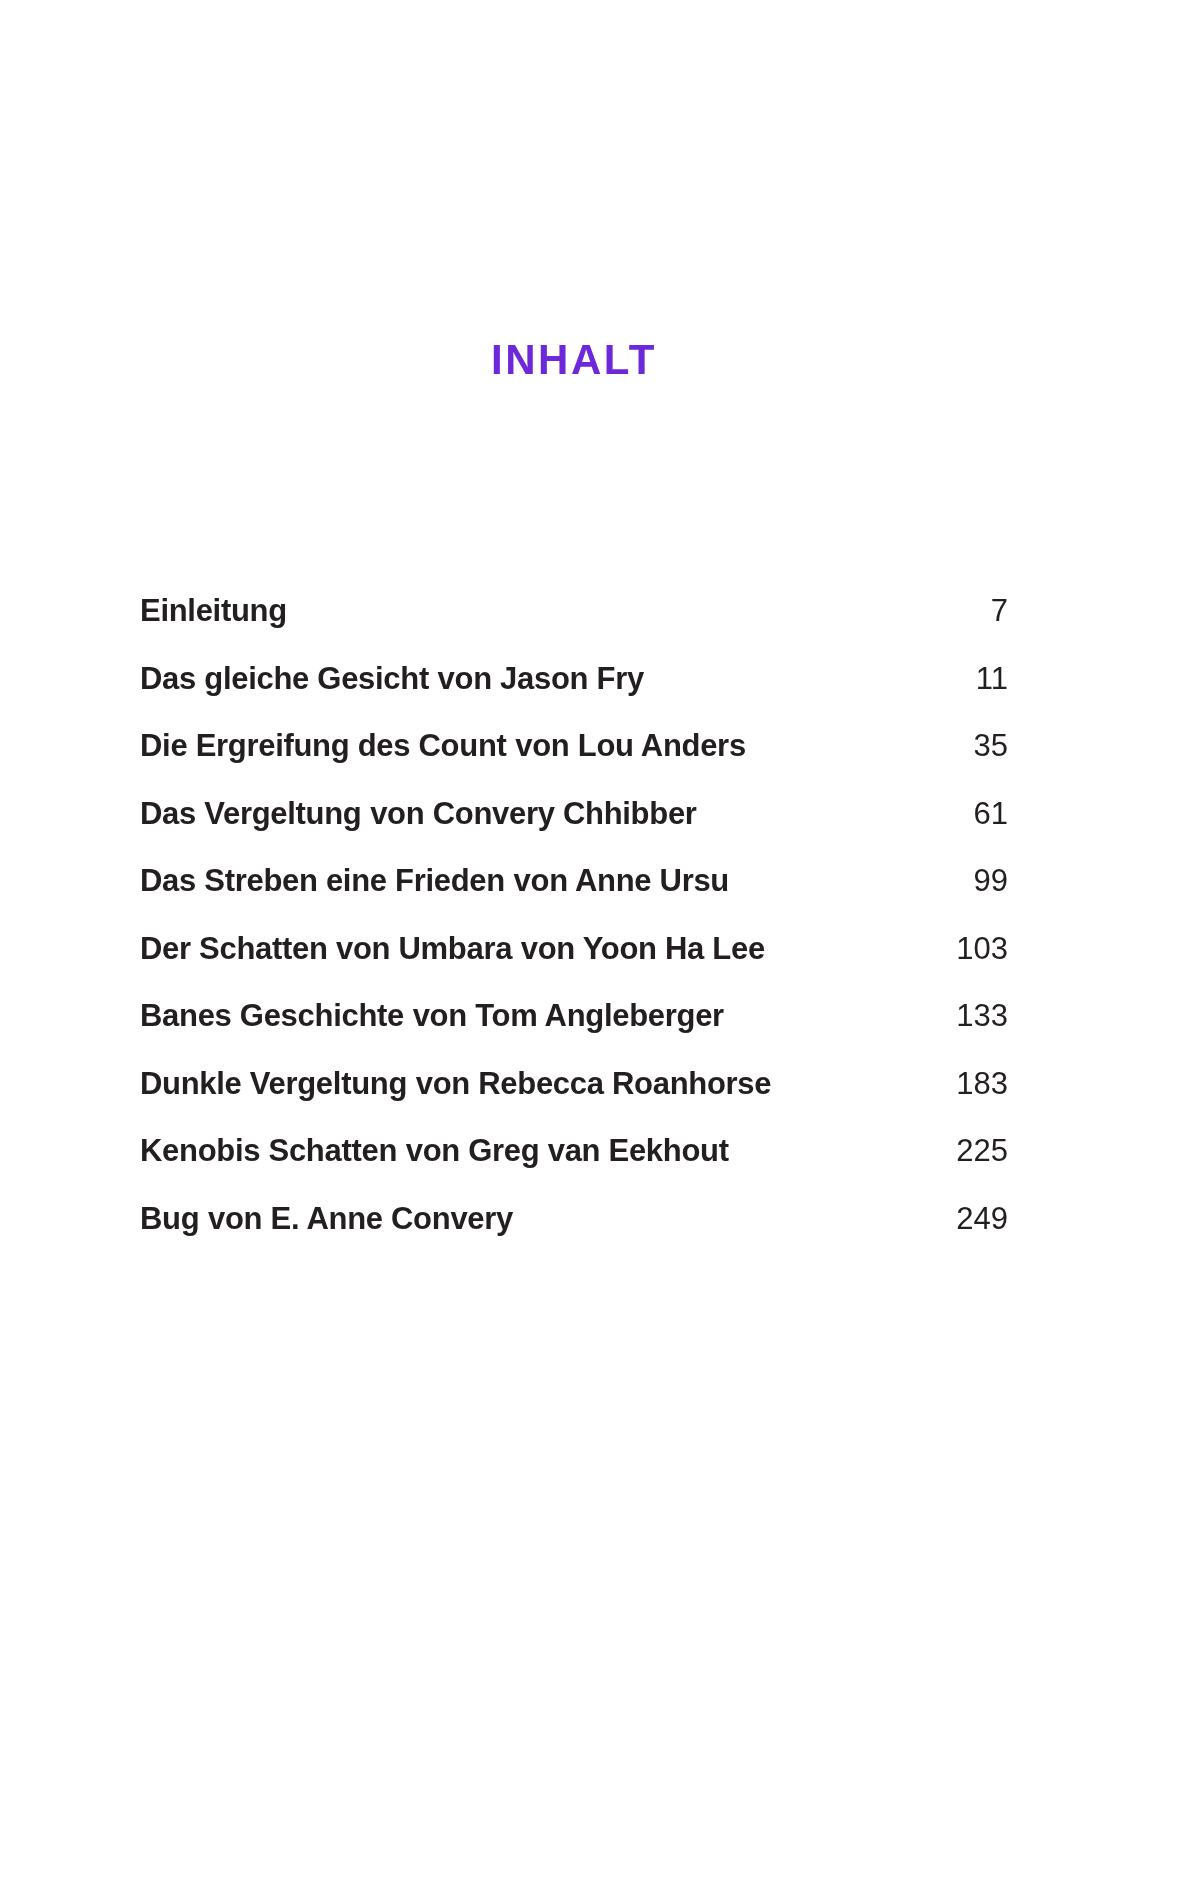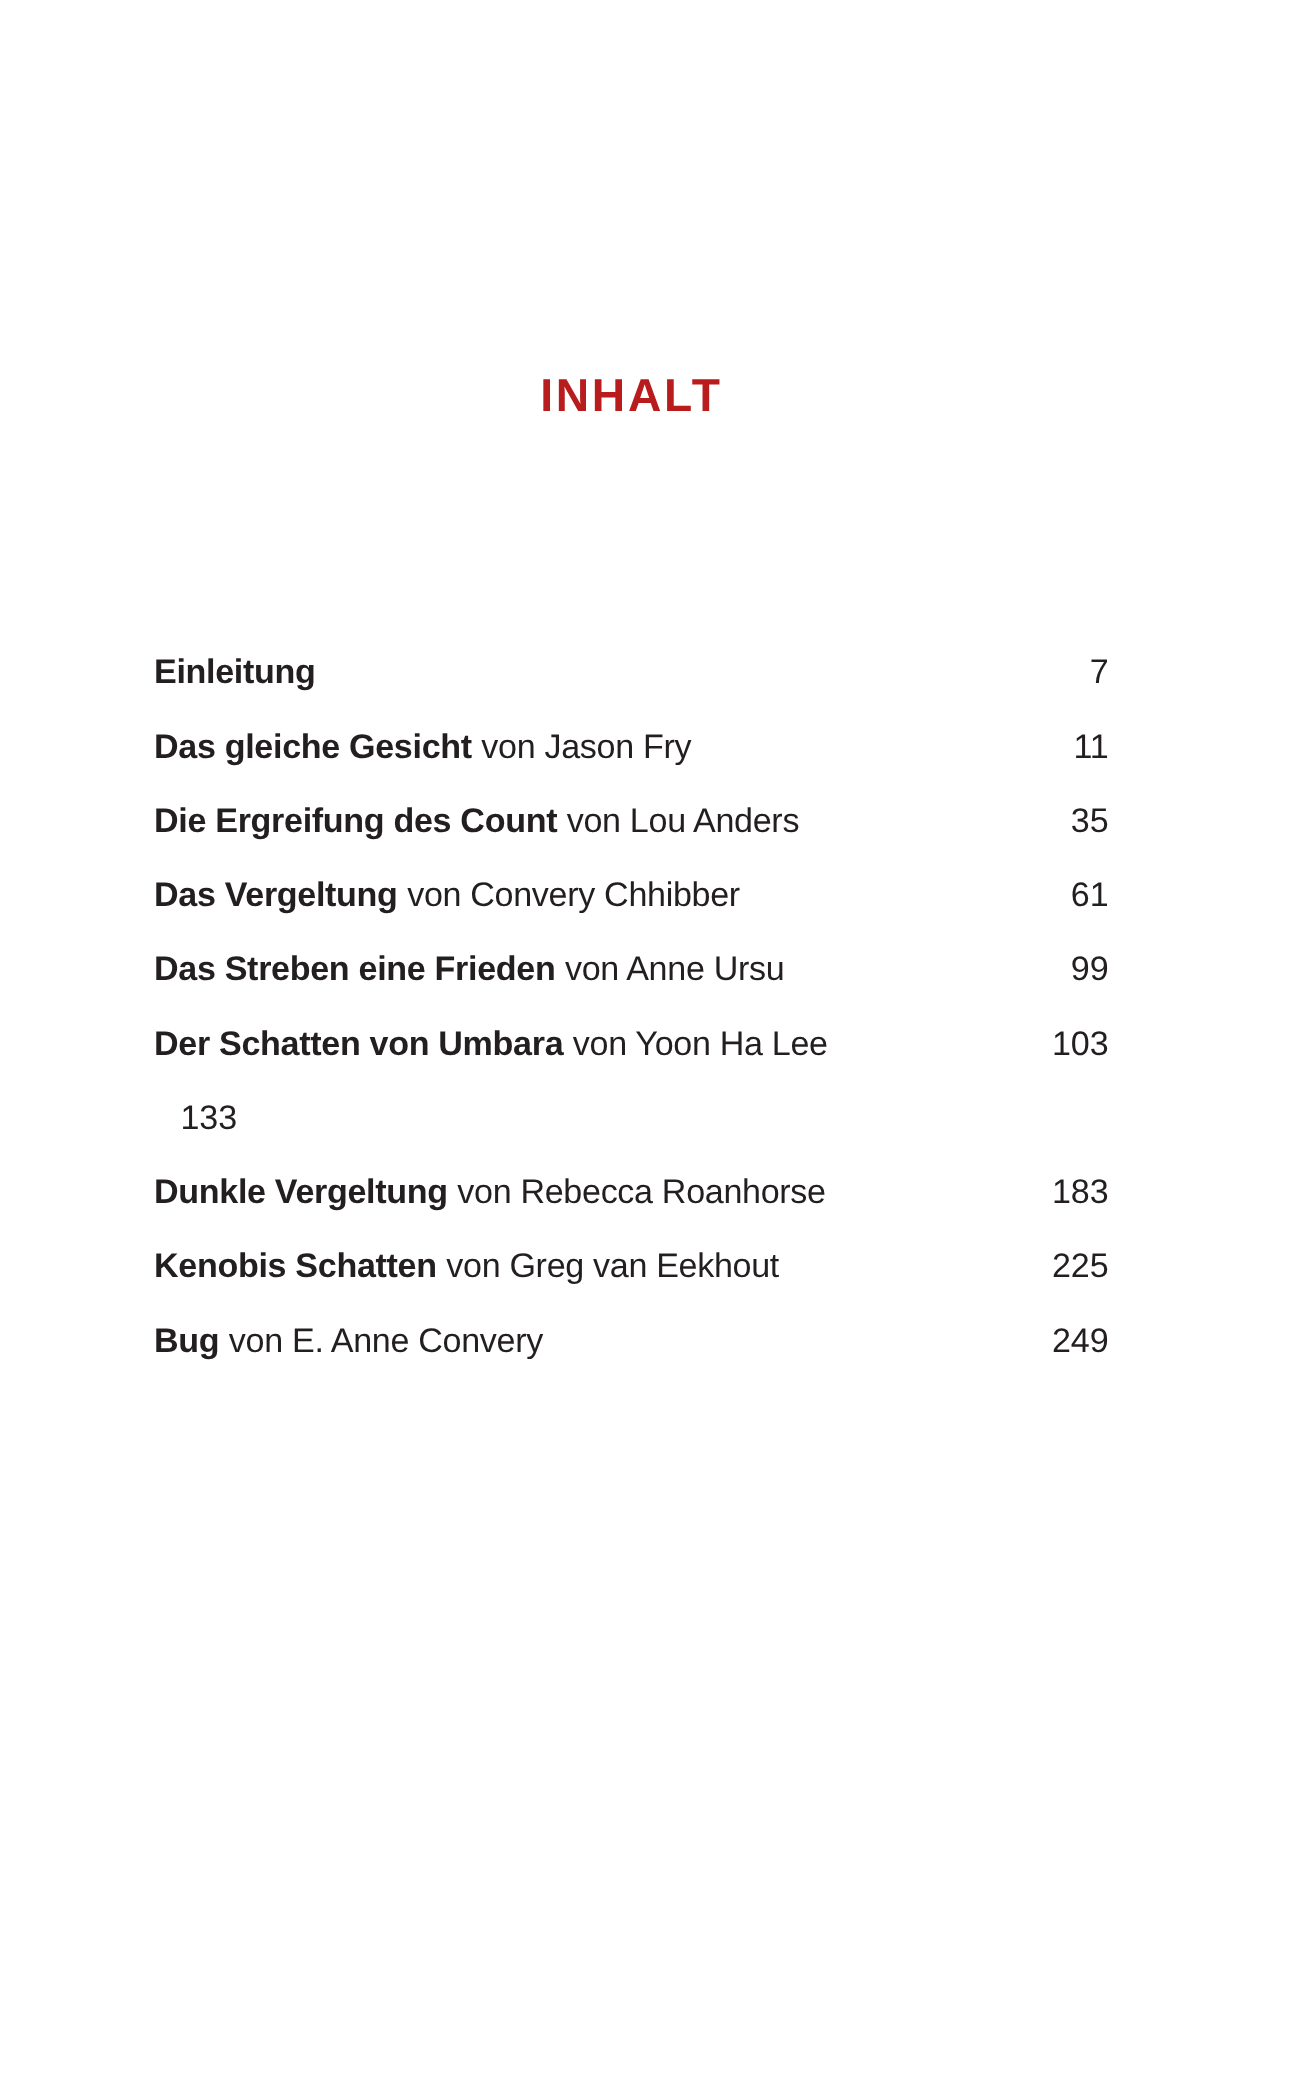--- a/index.html
+++ b/index.html
@@ -21,21 +21,21 @@
 
   .page-title {
     position: absolute;
     top: 336px;
     left: 140px;
     width: 868px;
     text-align: center;
     font-size: 42px;
     font-weight: 700;
     letter-spacing: 2.5px;
-    color: #b91c1c;
+    color: #6d28d9;
   }
 
   .toc-list {
     position: absolute;
     top: 577px;
     left: 140px;
     width: 868px;
   }
 
   .toc-row {
@@ -47,21 +47,21 @@
     font-size: 31px;
     white-space: nowrap;
   }
 
   .toc-entry-title {
     font-weight: 700;
     letter-spacing: -0.3px;
   }
 
   .toc-entry-author {
-    font-weight: 400;
+    font-weight: 700;
     margin-left: 0.28em;
     letter-spacing: -0.3px;
   }
 
   .toc-entry-author:empty { display: none; }
 
   .toc-entry-page {
     font-weight: 400;
     margin-left: 24px;
     text-align: right;
@@ -111,20 +111,23 @@
     </div>
 
     <div class="toc-row">
       <span class="toc-line">
         <span class="toc-entry-title">Der Schatten von Umbara</span><span class="toc-entry-author">von Yoon Ha Lee</span>
       </span>
       <span class="toc-entry-page">103</span>
     </div>
 
     <div class="toc-row">
+      <span class="toc-line">
+        <span class="toc-entry-title">Banes Geschichte</span><span class="toc-entry-author">von Tom Angleberger</span>
+      </span>
       <span class="toc-entry-page">133</span>
     </div>
 
 
     <div class="toc-row">
       <span class="toc-line">
         <span class="toc-entry-title">Dunkle Vergeltung</span><span class="toc-entry-author">von Rebecca Roanhorse</span>
       </span>
       <span class="toc-entry-page">183</span>
     </div>

